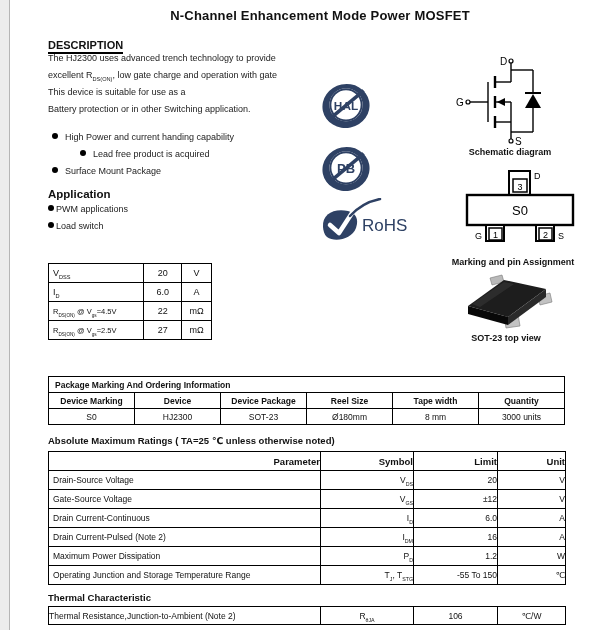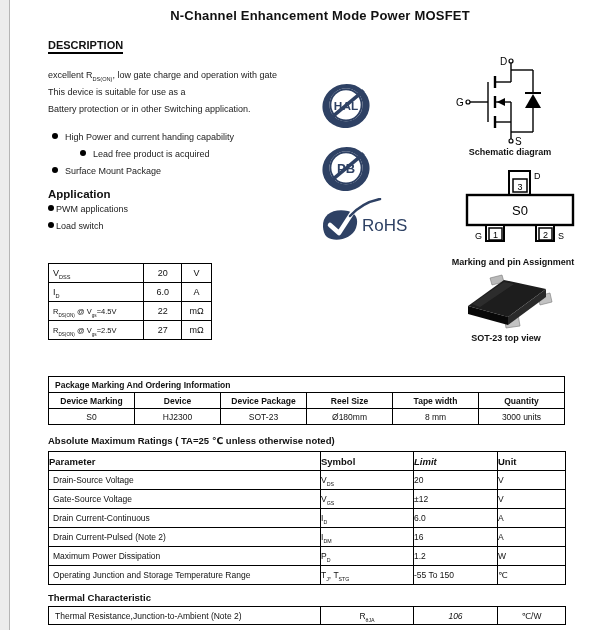--- a/index.html
+++ b/index.html
@@ -48,38 +48,39 @@
 
   
   .ord-table { position:absolute; left:48px; top:376px; width:517px; table-layout:fixed; }
   .ord-table td { border:1px solid #000; height:16px; font-size:8.5px; text-align:center; }
   .ord-title { font-size:9.5px; font-weight:bold; text-align:left !important; padding-left:6px; }
   .ord-table td.hdr { font-weight:bold; }
 
   
   .sec-title { position:absolute; left:48px; font-size:9.5px; font-weight:bold; }
   .am-table { position:absolute; left:48px; top:451px; width:517px; table-layout:fixed; }
-  .am-table td { border:1px solid #000; height:19px; font-size:8.5px; text-align:left; }
+  .am-table td { border:1px solid #000; height:19px; font-size:8.5px; text-align:right; }
   .am-table td.hdr { font-weight:bold; font-size:9.5px; }
   .am-table td.param { text-align:left; padding-left:4px; }
-  .col-param { width:272px; } .col-sym { width:93px; } .col-lim { width:84px;font-style:italic; } .col-unit { width:68px; }
+  .col-param { width:272px; } .col-sym { width:93px; } .col-lim { width:84px; } .col-unit { width:68px; }
 
   .th-table { position:absolute; left:48px; top:606px; width:517px; table-layout:fixed; }
   .th-table td { border:1px solid #000; height:18px; font-size:8.5px; text-align:center; }
-  .th-table td.param { text-align:left; padding-left:6px; }
+  .th-table td.param { text-align:left; }
 </style>
 </head>
 <body>
 
 <div class="page">
   <div class="edge-strip"></div>
 
   <div class="doc-title">N-Channel Enhancement Mode Power MOSFET</div>
 
   <div class="desc-head">DESCRIPTION</div>
+  <div class="desc-line" style="top:53px;">The HJ2300 uses advanced trench technology to provide</div>
   <div class="desc-line" style="top:70px;"><span>excellent R</span><sub>DS(ON)</sub><span>,  low gate charge and operation with gate</span></div>
   <div class="desc-line" style="top:87px;">This device is suitable for use as a</div>
   <div class="desc-line" style="top:104px;">Battery protection or in other Switching application.</div>
 
   <div class="bullet-row" style="top:132px;"><span class="bullet-dot"></span><span>High Power and current handing capability</span></div>
   <div class="bullet-row" style="top:149px;padding-left:28px;"><span class="bullet-dot"></span><span>Lead free product is acquired</span></div>
   <div class="bullet-row" style="top:166px;"><span class="bullet-dot"></span><span>Surface Mount Package</span></div>
 
   <div class="app-head">Application</div>
   <div class="app-row" style="top:204px;"><span class="app-dot"></span><span>PWM applications</span></div>

